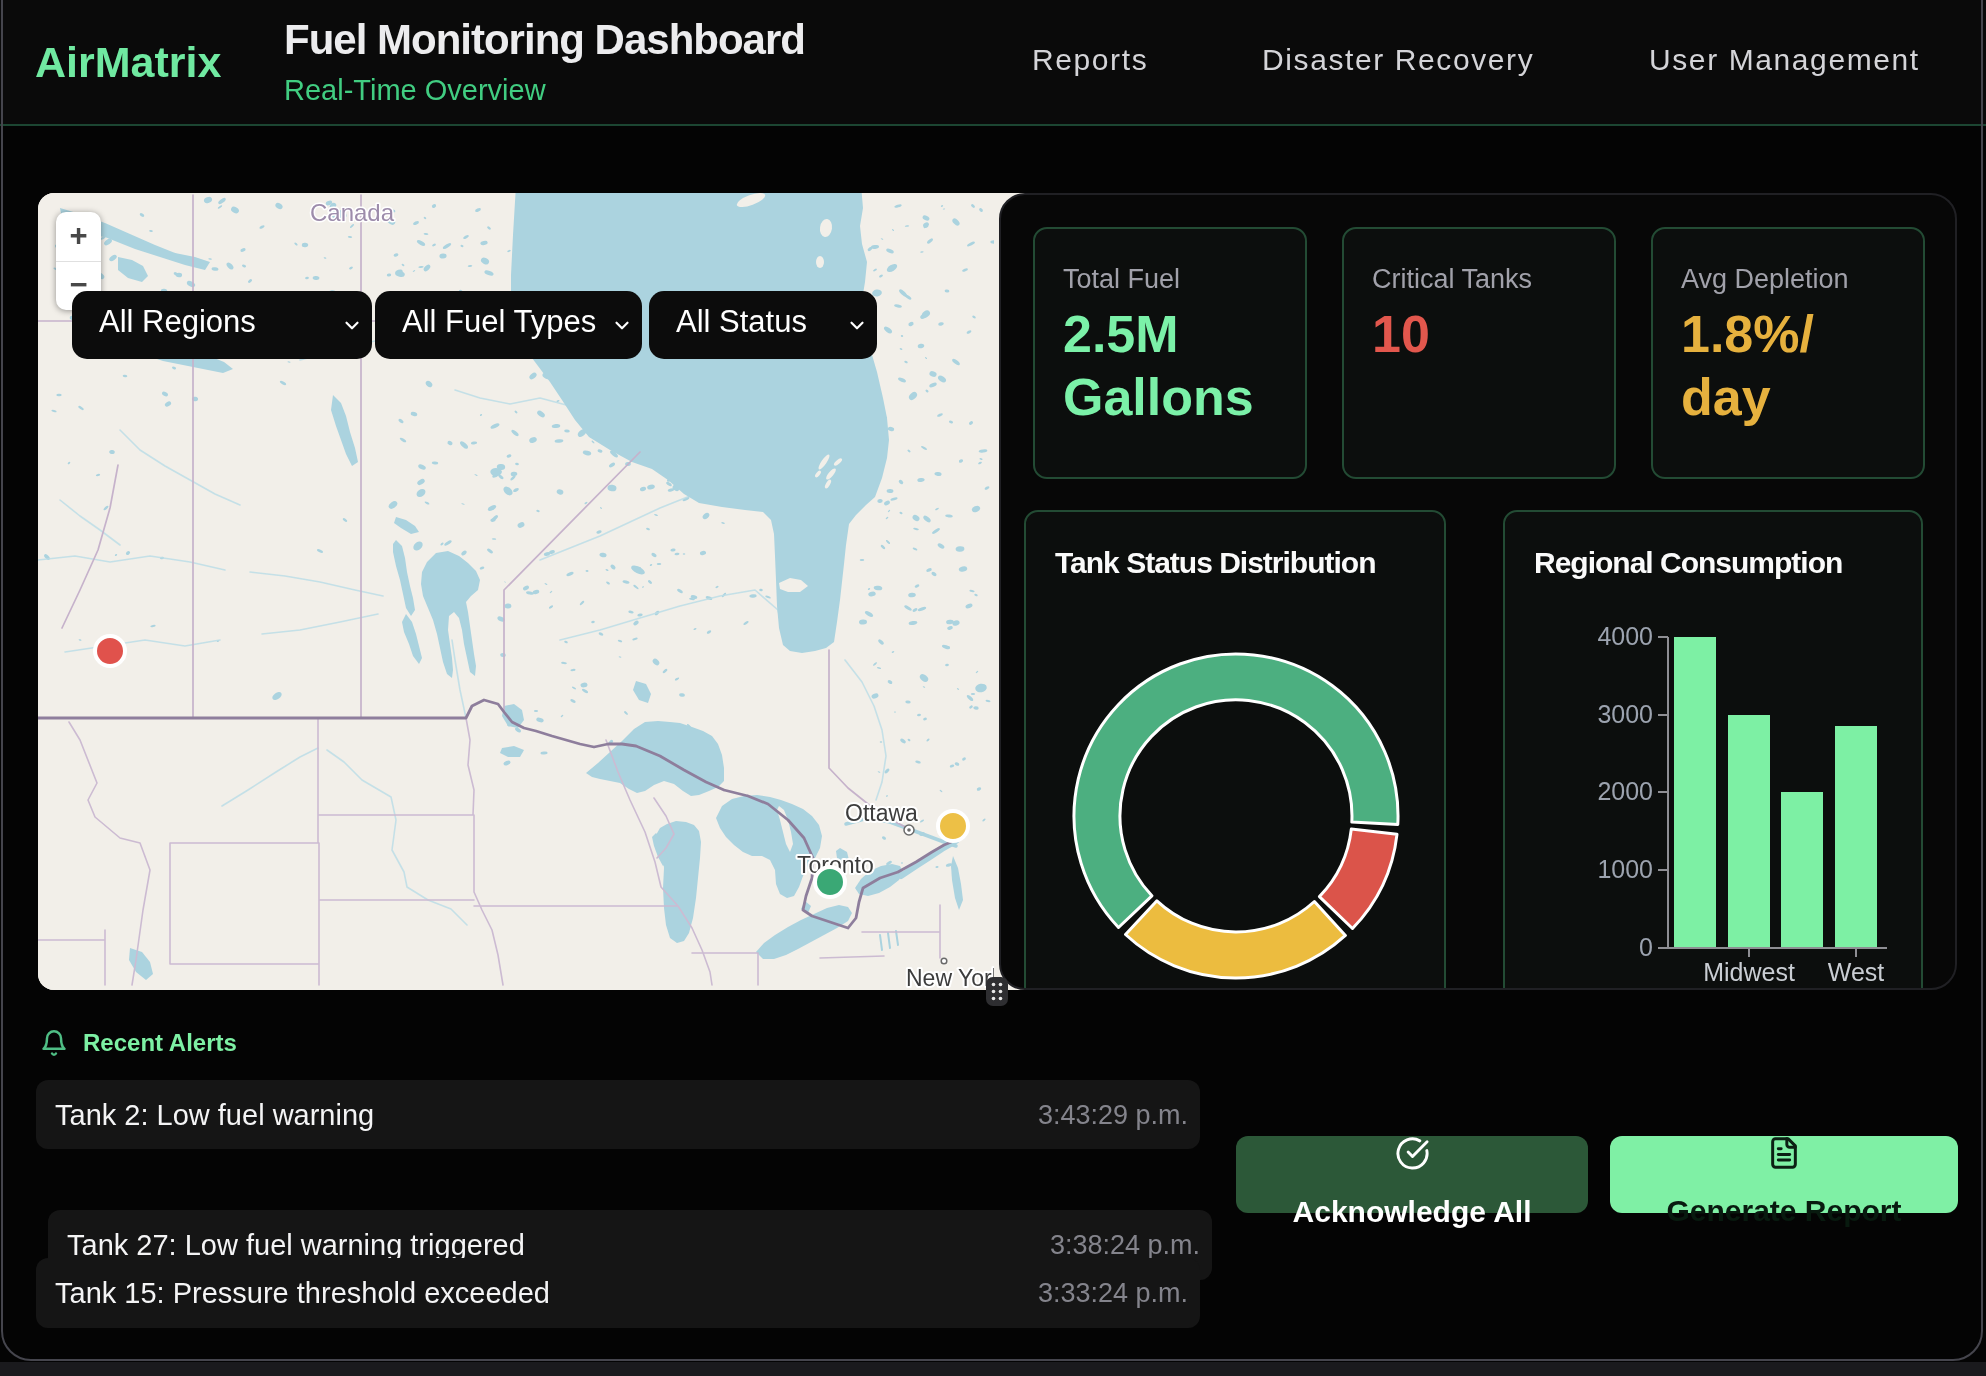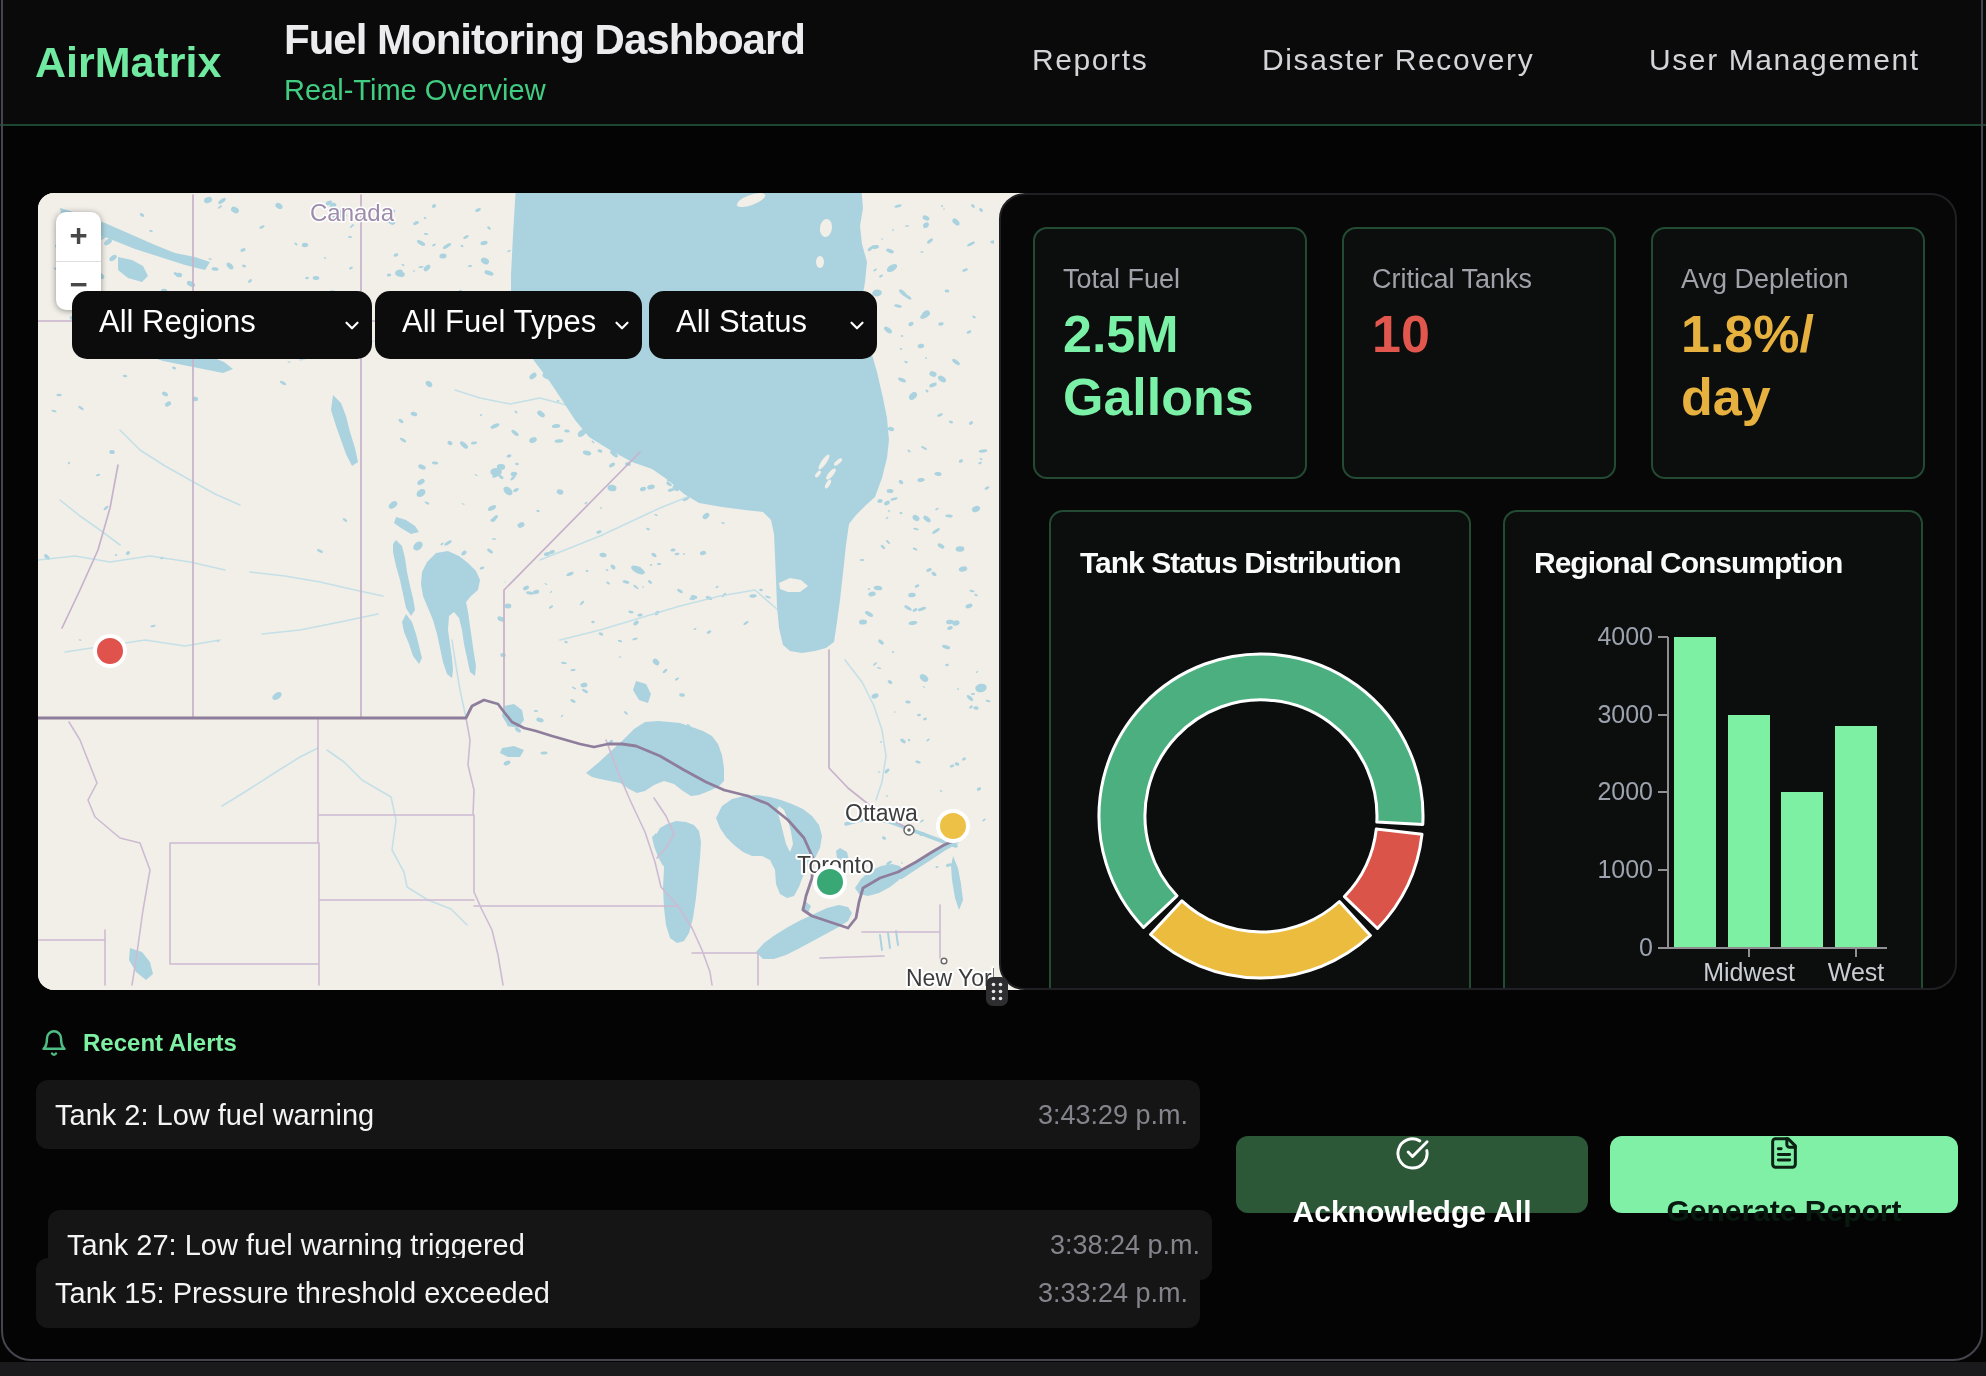--- a/index.html
+++ b/index.html
@@ -688,21 +688,21 @@
       <div class="val" style="color:#7bf1a8;">2.5M<br>Gallons</div>
     </div>
   <div class="scard" style="left:341px;">
       <div class="lbl">Critical Tanks</div>
       <div class="val" style="color:#e2574d;">10</div>
     </div>
   <div class="scard" style="left:650px;">
       <div class="lbl">Avg Depletion</div>
       <div class="val" style="color:#e6b13e;">1.8%/<br>day</div>
     </div>
-  <div class="ccard" style="left:48px; width:422px;padding-left:16px;">
+  <div class="ccard" style="left:23px; width:422px;padding-left:16px;">
       <div class="ctitle">Tank Status Distribution</div>
     <div class="abs" style="left:0;top:0;"><svg width="422" height="540" viewBox="0 0 422 540">
 <g stroke="#fff" stroke-width="3" stroke-linejoin="round">
 <path d="M92.5 415.5 A162 162 0 1 1 371.8 312.5 L325.8 310.1 A116 116 0 1 0 125.9 383.8 Z" fill="#4caf80"></path>
 <path d="M371.0 322.3 A162 162 0 0 1 326.5 416.5 L293.4 384.6 A116 116 0 0 0 325.3 317.1 Z" fill="#db544a"></path>
 <path d="M319.4 423.4 A162 162 0 0 1 99.5 422.5 L130.9 388.8 A116 116 0 0 0 288.4 389.5 Z" fill="#ecbc3f"></path>
 </g>
         </svg></div>
     </div>
   <div class="ccard" style="left:502px; width:420px;">

